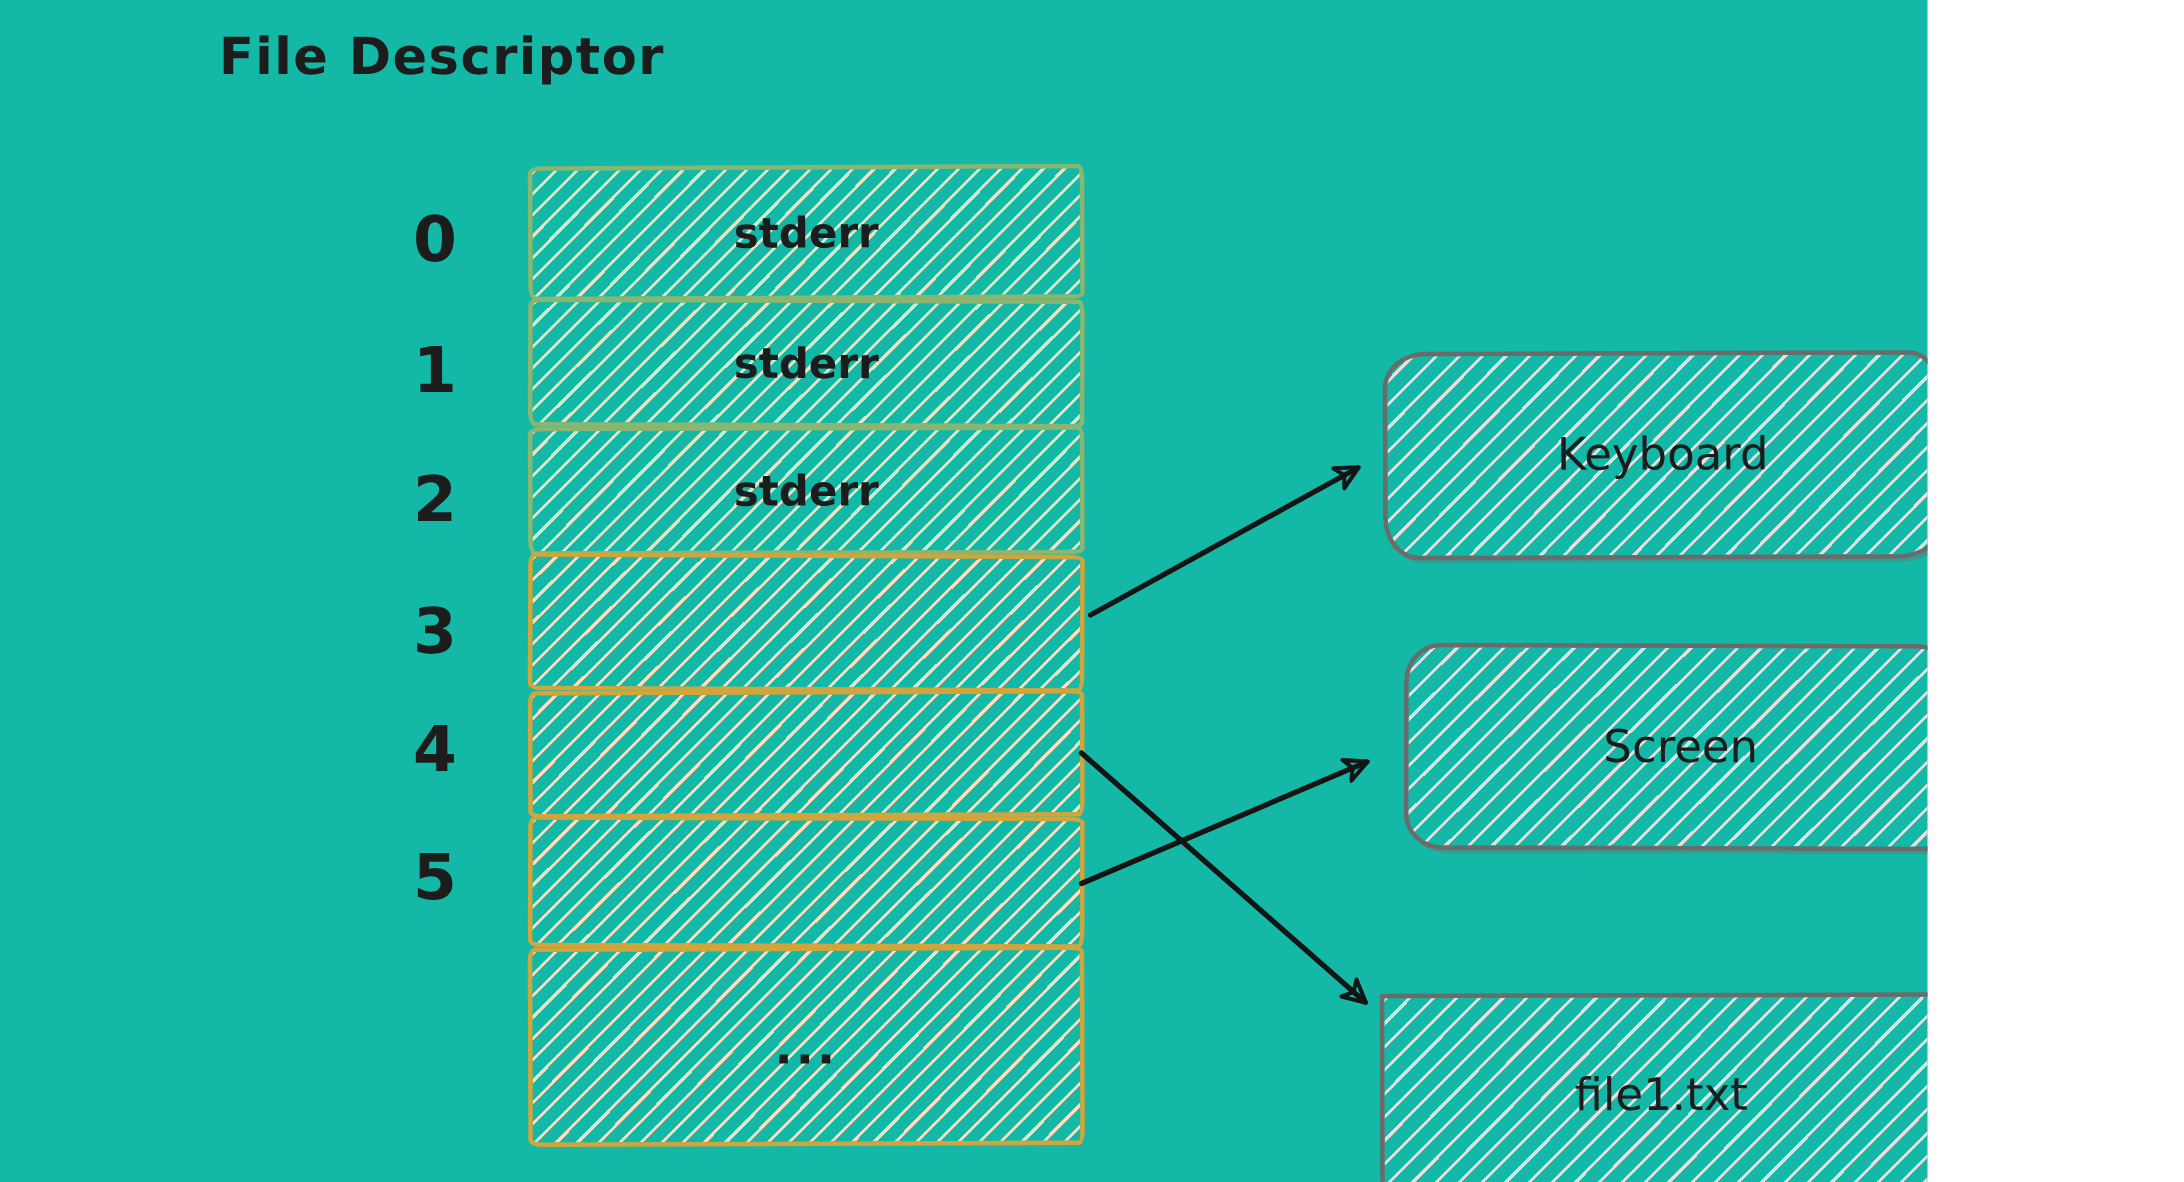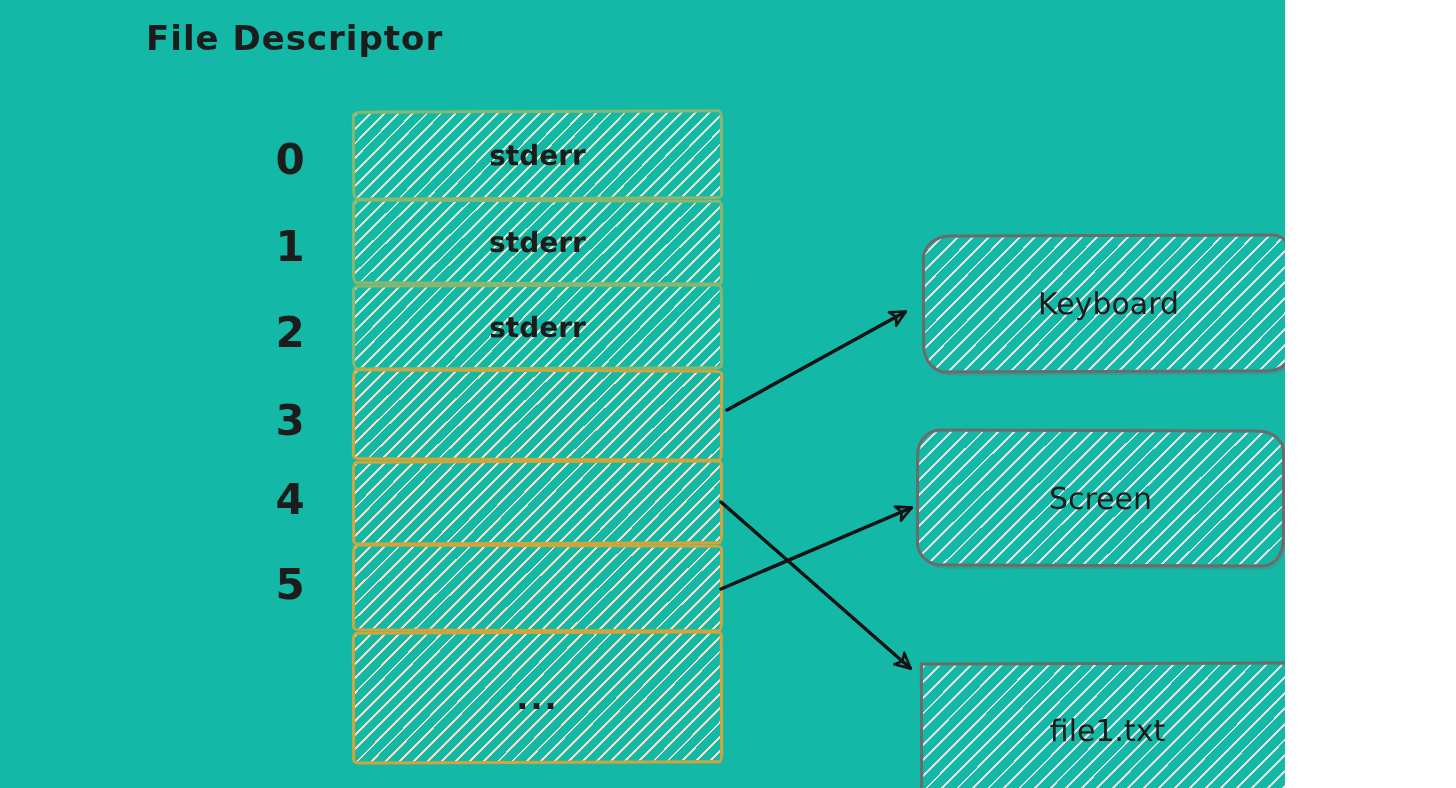--- a/index.html
+++ b/index.html
@@ -41,21 +41,21 @@
   .n0{top:139px}.n1{top:226px}.n2{top:312px}.n3{top:400px}.n4{top:479px}.n5{top:564px}
   
   .target{
     position:absolute;box-sizing:border-box;border:3.5px solid var(--gray-stroke);
     display:flex;align-items:center;justify-content:center;font-size:30px;
     background:repeating-linear-gradient(135deg,var(--gray-hatch) 0px,var(--gray-hatch) 2px,rgba(0,0,0,0) 2px,rgba(0,0,0,0) 11px);
     box-shadow:2px 3px 0 -1px rgba(107,107,107,0.35);
   }
   .t-keyboard{left:922px;top:234px;width:373px;height:139px;transform:rotate(-0.2deg);
     border-radius:28px 22px 30px 24px / 24px 30px 22px 28px;}
-  .t-screen{left:916px;top:429px;width:369px;height:138px;transform:rotate(0.15deg);
+  .t-screen{left:936px;top:429px;width:369px;height:138px;transform:rotate(0.15deg);
     border-radius:24px 28px 22px 26px / 26px 22px 28px 24px;}
   .t-file{left:920px;top:650px;width:375px;height:136px;transform:rotate(-0.15deg);
     border-radius:2px;margin-top:12px;}
   
   .arrows{position:absolute;left:0;top:0;width:1456px;height:788px;pointer-events:none;}
   .arrows line{stroke:var(--arrow);stroke-width:3.5;stroke-linecap:round;}
 </style>
 </head>
 <body>
 

